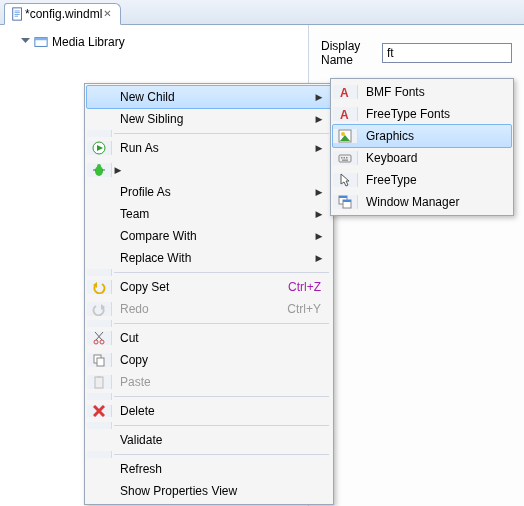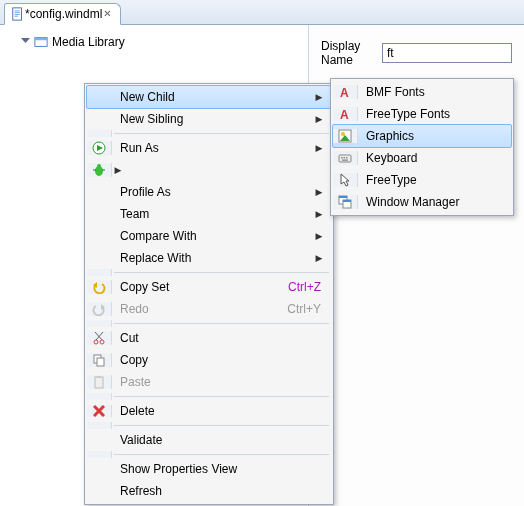--- a/index.html
+++ b/index.html
@@ -358,25 +358,25 @@
     <span class="label">Validate</span>
   </div>
 
   <div class="menu-sep">
       <div class="icon-col"></div>
       <div class="line"></div>
     </div>
 
   <div class="menu-item">
     <div class="icon-col"></div>
+    <span class="label">Refresh</span>
+  </div>
+  <div class="menu-item">
+    <div class="icon-col"></div>
     <span class="label">Show Properties View</span>
-  </div>
-  <div class="menu-item">
-    <div class="icon-col"></div>
-    <span class="label">Refresh</span>
   </div>
 </div>
 
 <div class="menu" id="sub-menu">
   <div class="menu-item">
     <div class="icon-col">
       <svg width="14" height="14" viewBox="0 0 14 14">
         <text x="2" y="12" font-size="12" font-weight="bold" fill="#cc3333">A</text>
       </svg>
     </div>

